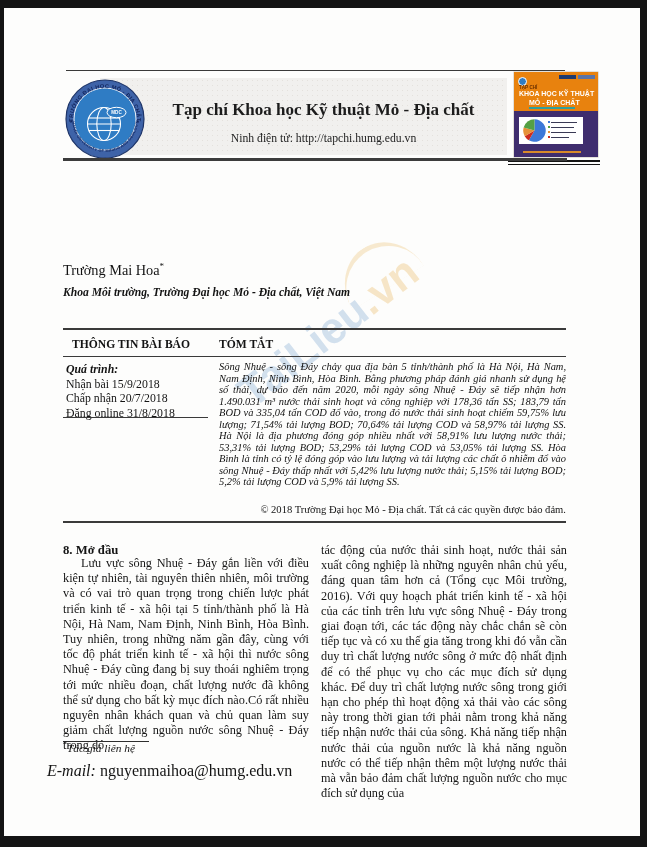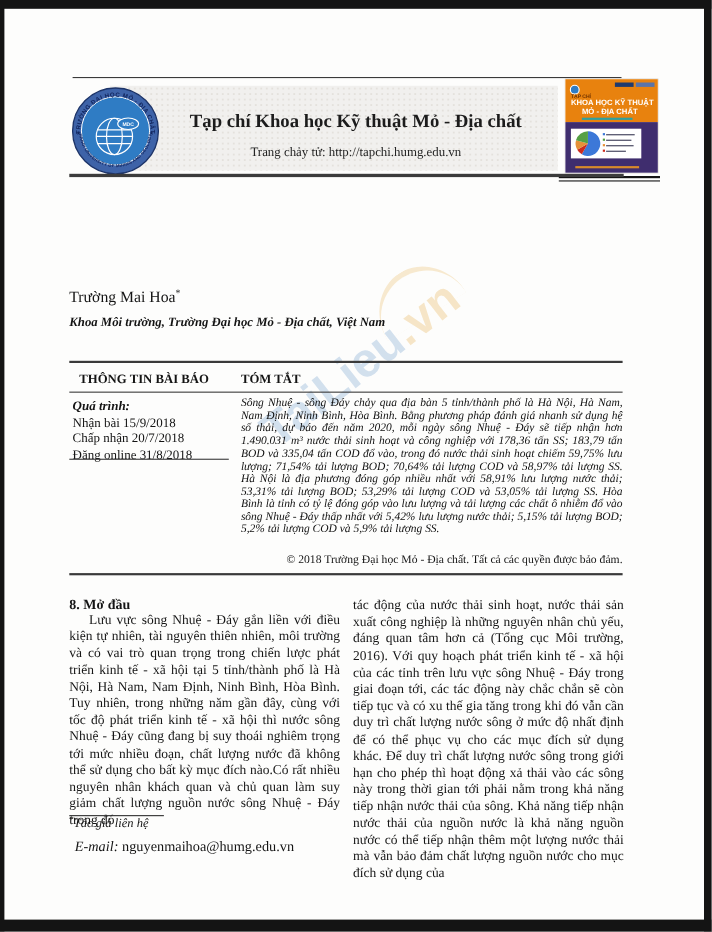--- a/index.html
+++ b/index.html
@@ -66,39 +66,39 @@
   .copyright{left:219px;top:504px;width:347px;text-align:right;font-size:10.6px;}
   
   .section-heading{left:63px;top:543px;font-size:12.7px;font-weight:bold;}
   .body-col{width:246px;font-size:12.25px;line-height:15.2px;text-align:justify;color:#161616;}
   .body-left{left:63px;top:556px;text-indent:18px;}
   .body-right{left:321px;top:543px;}
   
   .footnote-rule{left:63px;top:741px;width:86px;height:1px;background:#2e2e2e;}
   .footnote1{left:63px;top:740px;font-size:11.4px;font-style:italic;}
   .footnote1 sup{font-size:8px;font-style:normal;}
-  .footnote2{left:68px;top:762px;font-size:13px;}
+  .footnote2{left:47px;top:762px;font-size:16px;}
   .footnote2 .em-label{font-style:italic;}
   .link-like{color:inherit;text-decoration:none;}
 </style>
 </head>
 <body>
 
 <div class="stage">
 
   <div class="abs edge" style="left:0;top:0;width:647px;height:8px;"></div>
   <div class="abs edge" style="left:0;top:0;width:4px;height:847px;"></div>
   <div class="abs edge" style="left:640px;top:0;width:7px;height:847px;"></div>
   <div class="abs edge" style="left:0;top:836px;width:647px;height:11px;"></div>
 
   <div class="abs rule" style="left:66px;top:70px;width:499px;height:1.3px;"></div>
 
   <div class="abs banner-box">
     <div class="banner-title">Tạp chí Khoa học Kỹ thuật Mỏ - Địa chất</div>
-    <div class="banner-sub">Trang chảy tử: http://tapchi.humg.edu.vn</div>
+    <div class="banner-sub">Ninh điện tử: http://tapchi.humg.edu.vn</div>
   </div>
 
   <svg class="abs logo" viewBox="0 0 80 80">
     <circle cx="40" cy="40" r="39" fill="#3e63a8" stroke="#1d3468" stroke-width="1.2"></circle>
     <circle cx="40" cy="40" r="31" fill="#2f7cc4" stroke="#ffffff" stroke-width="0.9"></circle>
     <defs>
       <path id="arcTop" d="M 8 41 A 32 32 0 0 1 72 41" fill="none"></path>
       <path id="arcBot" d="M 7 40 A 33 33 0 0 0 73 40" fill="none"></path>
     </defs>
     <text font-size="5.6" font-weight="bold" fill="#12265e" letter-spacing="0.4" font-family="Liberation Sans, sans-serif">

